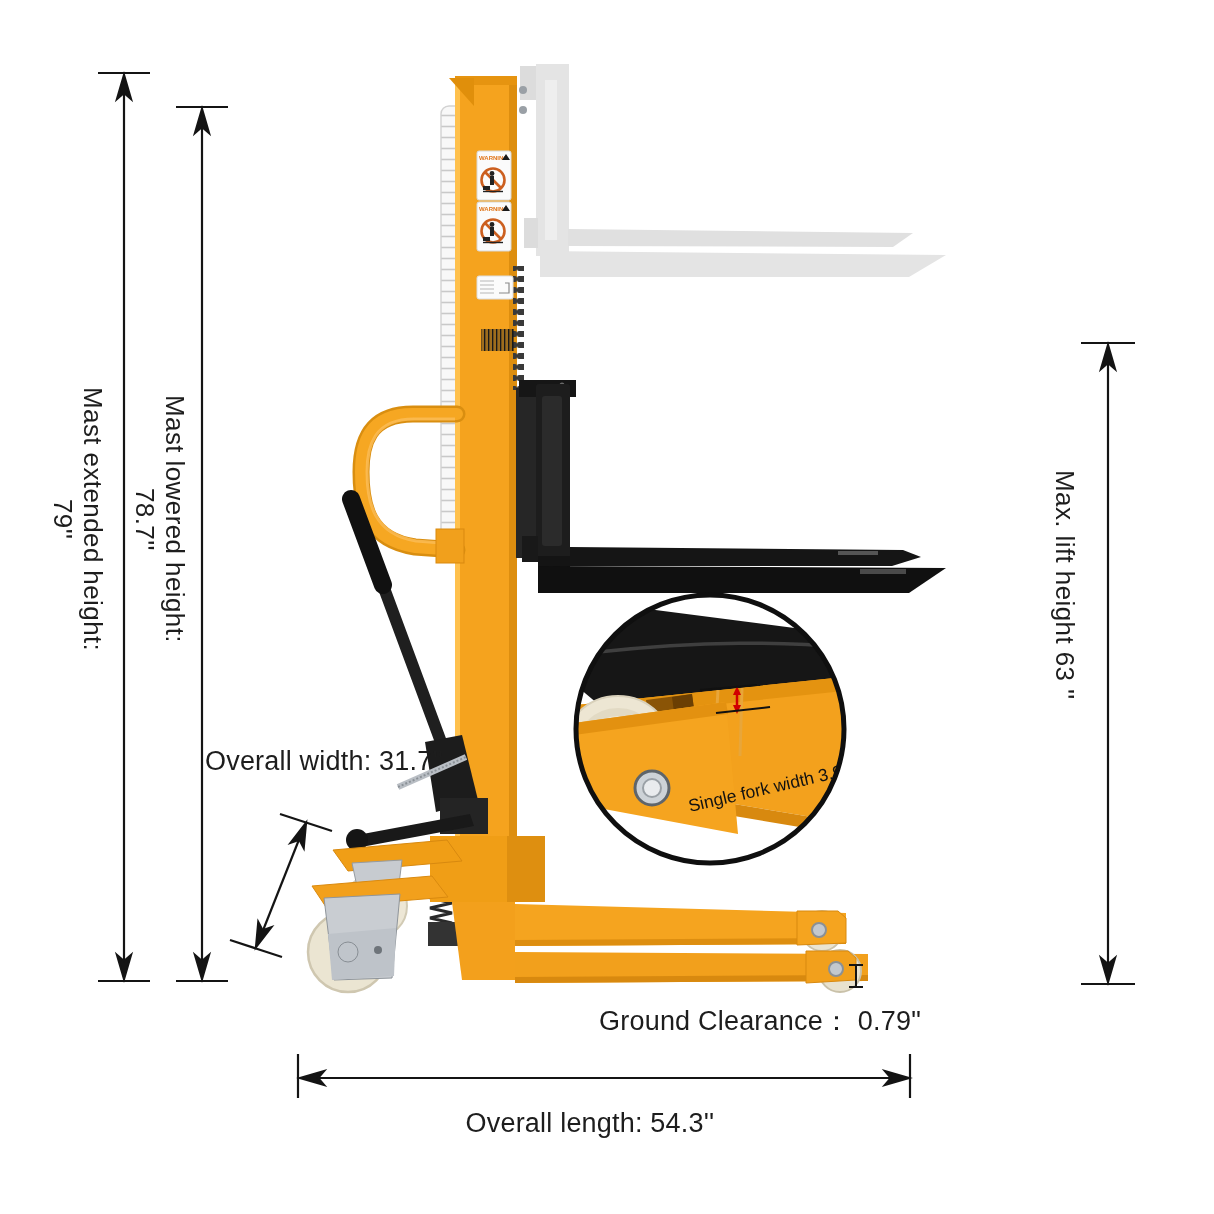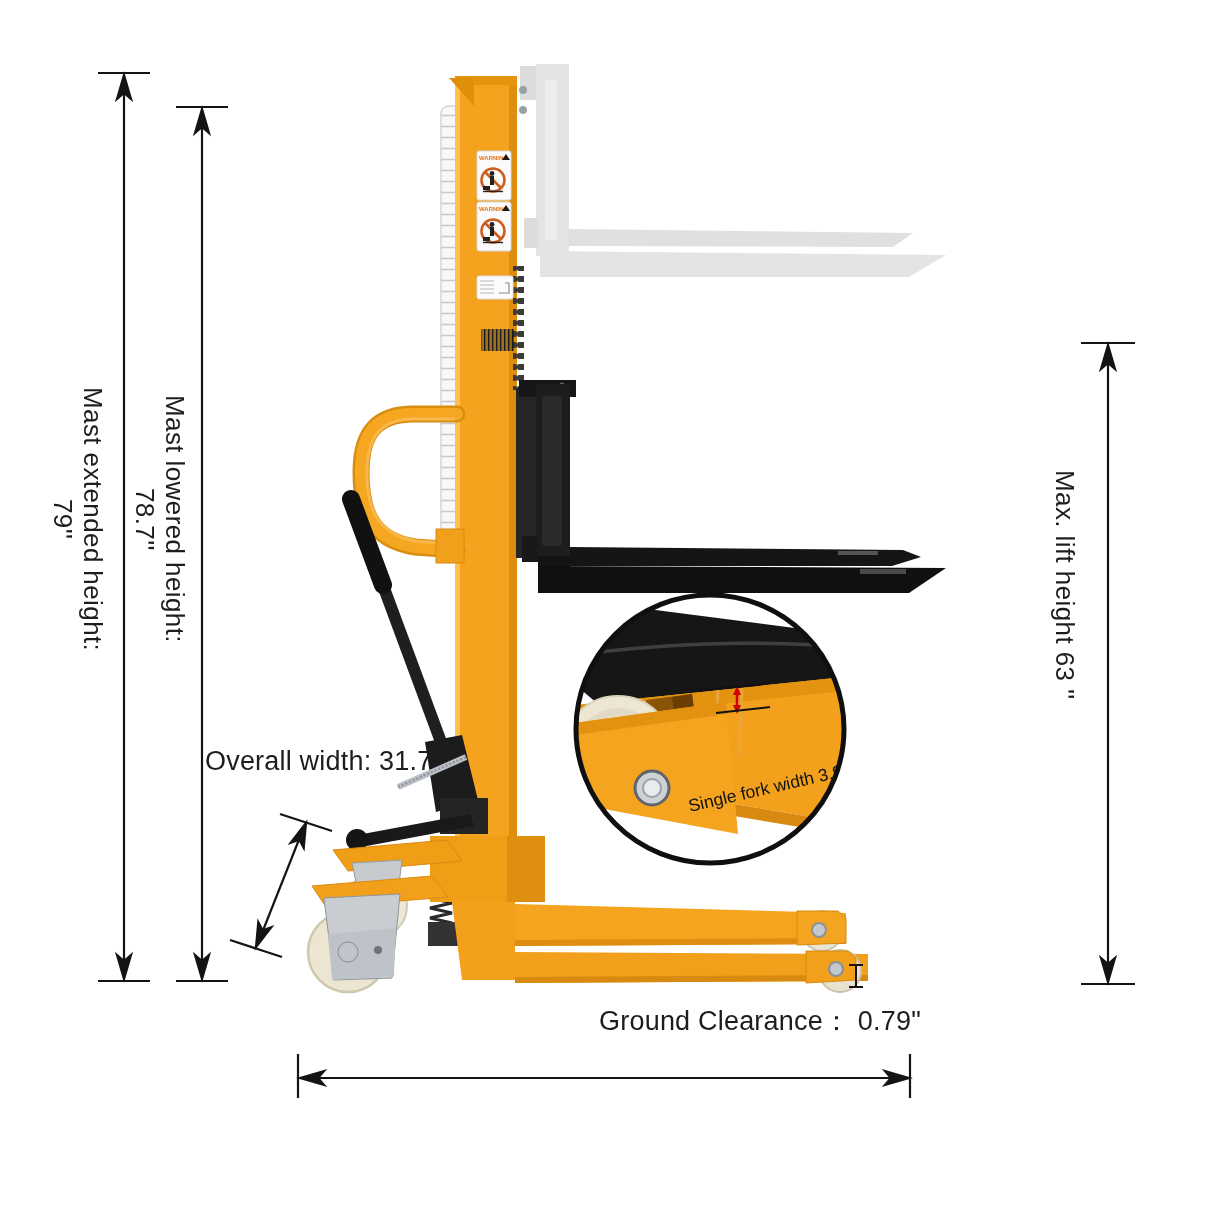--- a/index.html
+++ b/index.html
@@ -238,14 +238,15 @@
   <div>Mast lowered height:</div>
   <div>78.7''</div>
 </div>
 
 <div class="vlabel" style="left:1046px;top:435px;height:300px;width:34px;">Max. lift height 63 ''</div>
 
 <div class="hlabel" style="left:205px;top:746px;">Overall width: 31.7''</div>
 
 <div class="hlabel center" style="left:560px;top:1003px;width:400px;">Ground Clearance：  0.79"</div>
 
+<div class="hlabel center" style="left:440px;top:1108px;width:300px;">Overall length: 54.3''</div>
 
 </div>
 
 </body></html>

